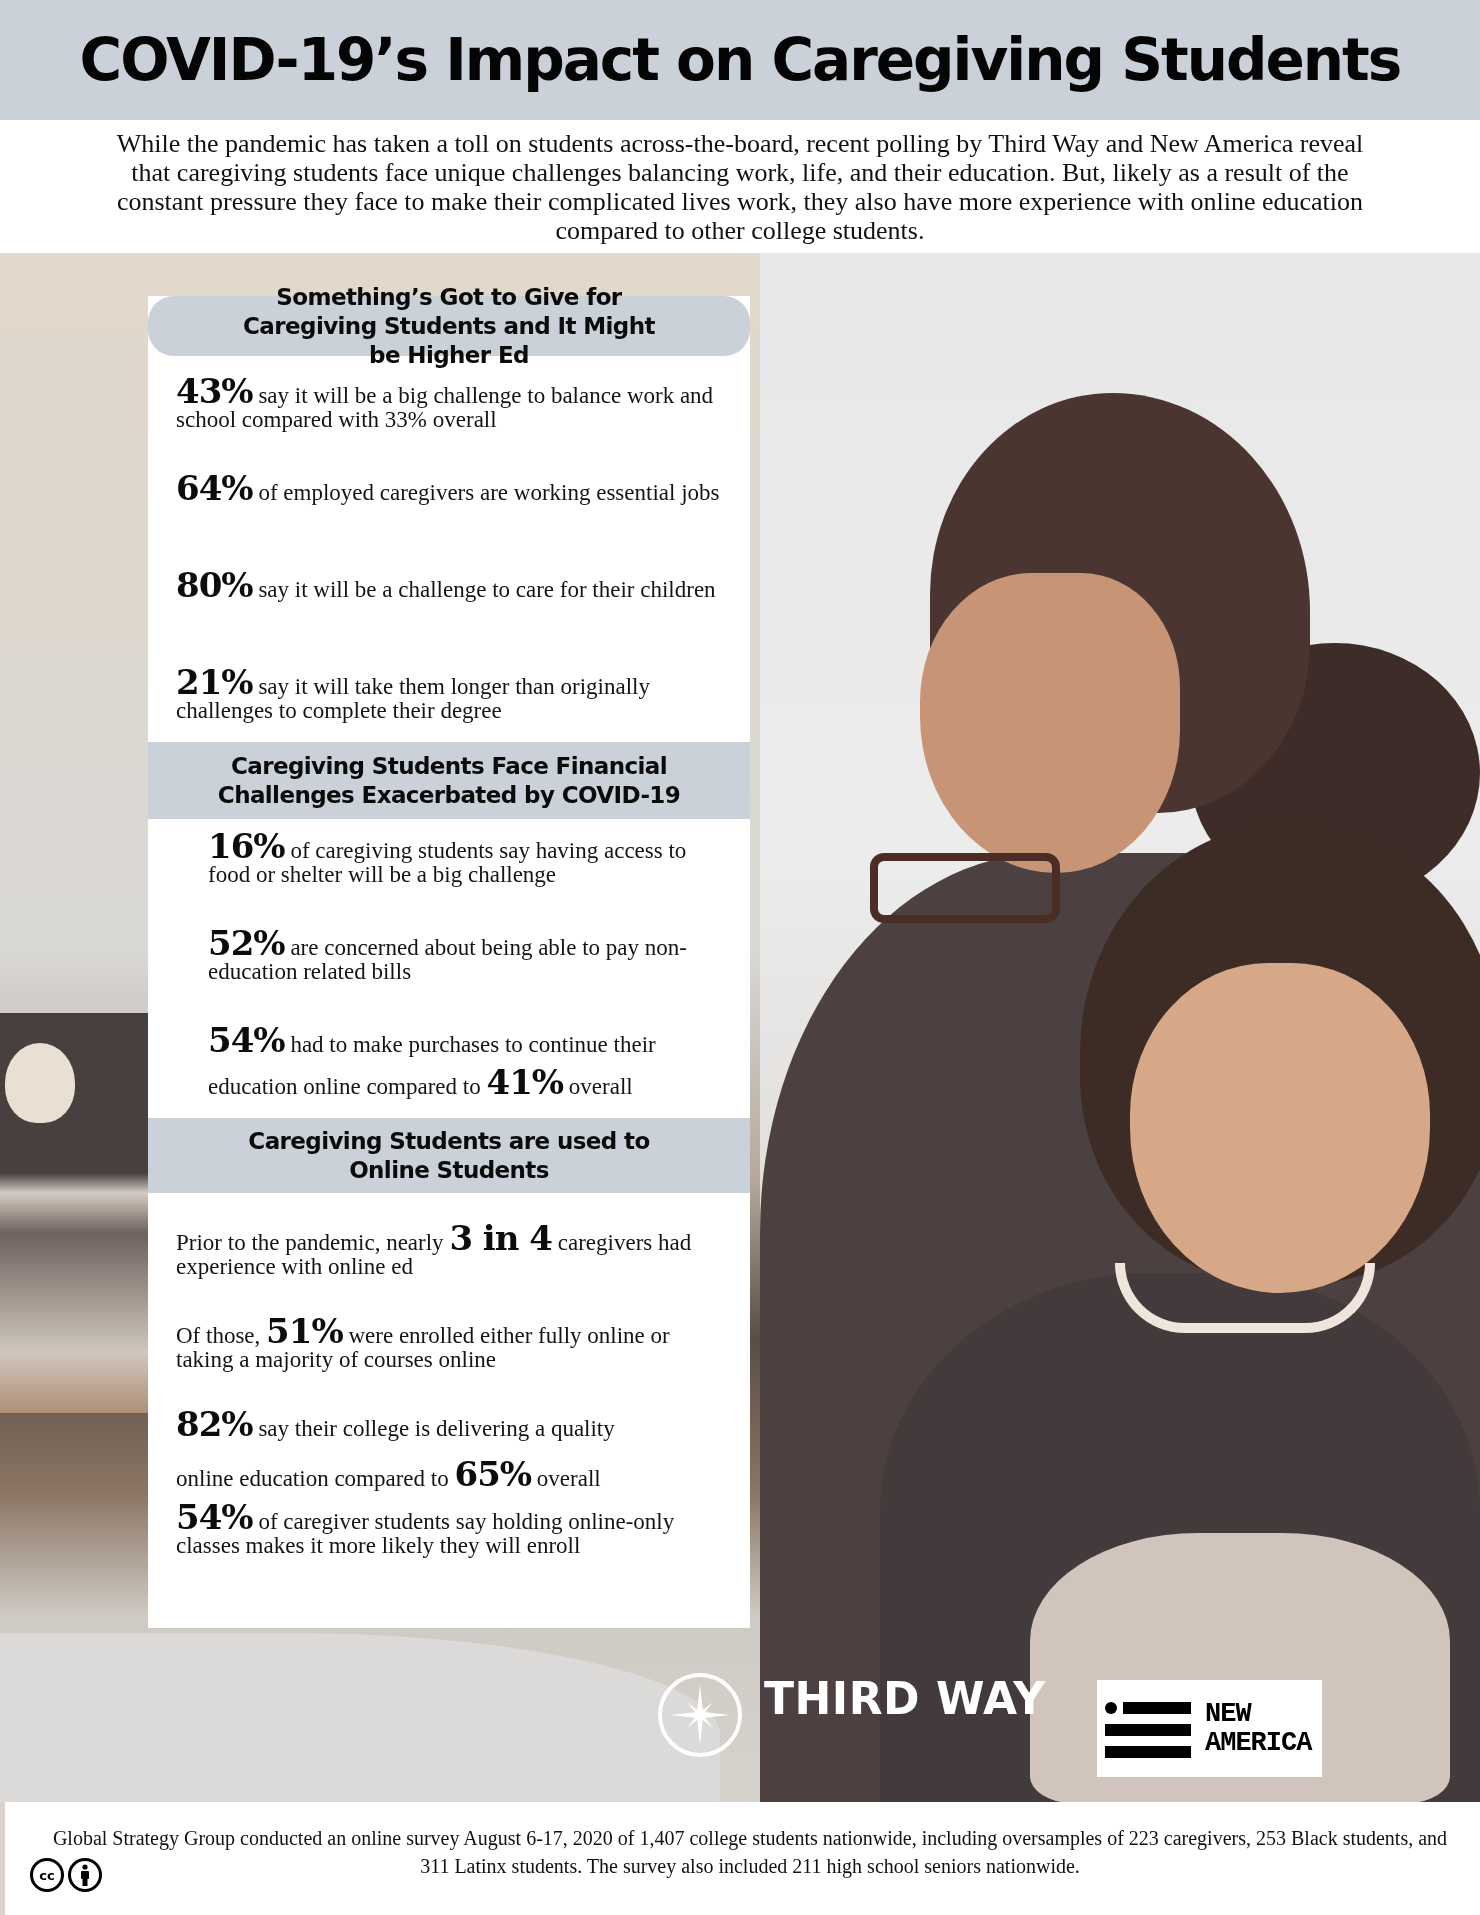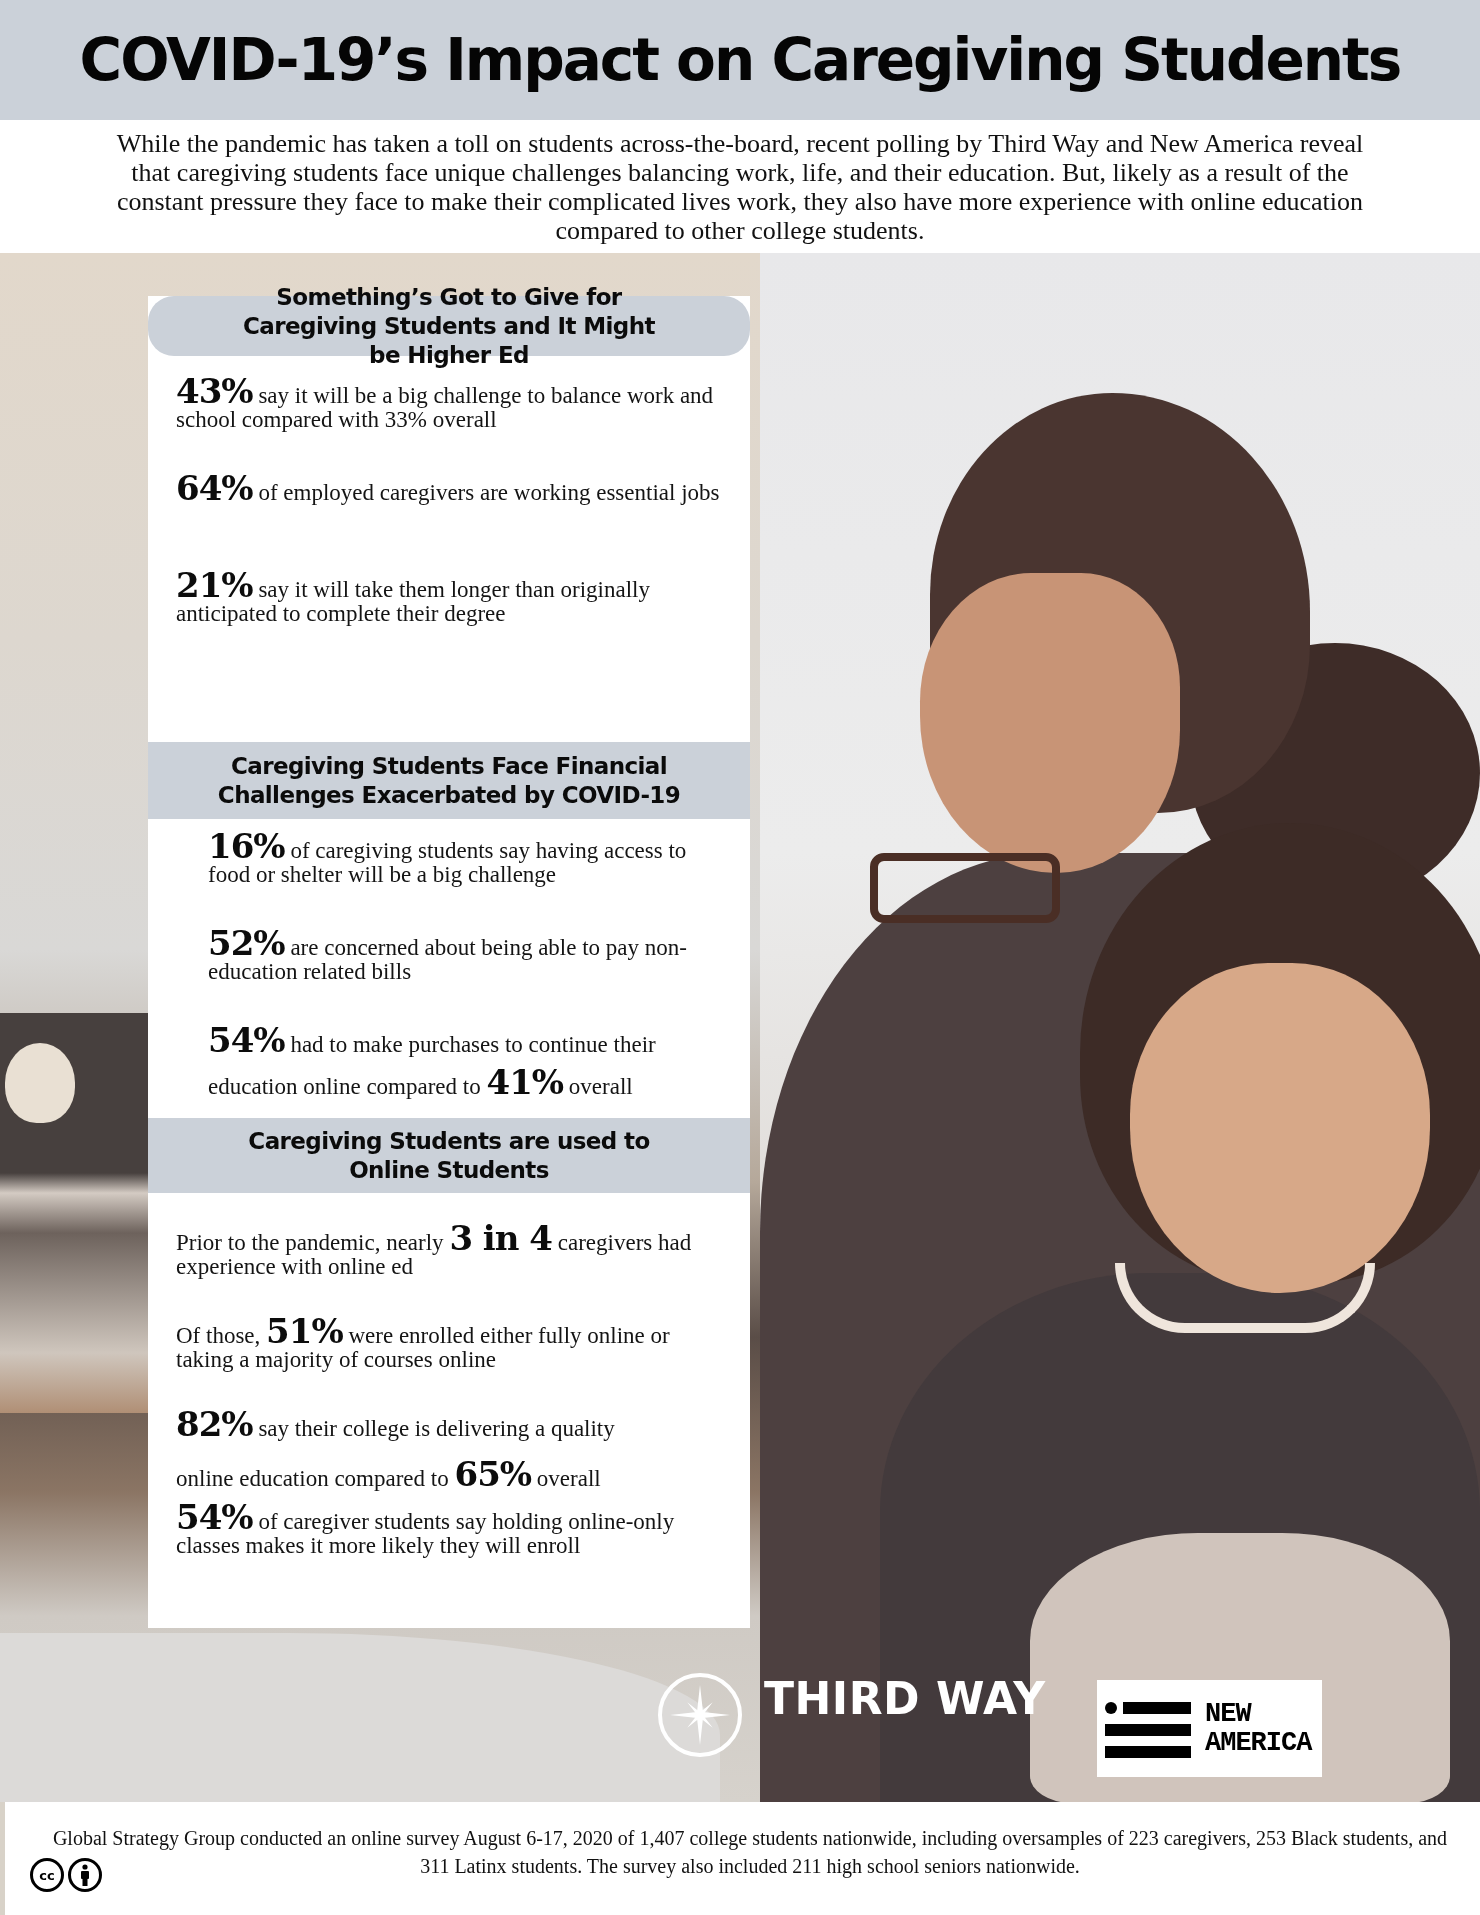--- a/index.html
+++ b/index.html
@@ -98,21 +98,22 @@
 </div>
 
 <div class="panel">
 
   <div class="sec-head h1">
     <h2 style="max-width:440px">Something’s Got to Give for Caregiving Students and It Might be Higher Ed</h2>
   </div>
   <div class="stats s1">
     <div class="stat"><span class="big">43%</span><span> say it will be a big challenge to balance work and school compared with 33% overall</span></div>
     <div class="stat"><span class="big">64%</span><span> of employed caregivers are working essential jobs</span></div>
-    <div class="stat"><span class="big">21%</span><span> say it will take them longer than originally anticipated to complete their degree</span></div>
+    <div class="stat"><span class="big">80%</span><span> say it will be a challenge to care for their children</span></div>
+    <div class="stat"><span class="big">21%</span><span> say it will take them longer than originally challenges to complete their degree</span></div>
   </div>
 
   <div class="sec-head h2">
     <h2 style="max-width:480px">Caregiving Students Face Financial Challenges Exacerbated by COVID-19</h2>
   </div>
   <div class="stats s2">
     <div class="stat"><span class="big">16%</span><span> of caregiving students say having access to food or shelter will be a big challenge</span></div>
     <div class="stat"><span class="big">52%</span><span> are concerned about being able to pay non-education related bills</span></div>
     <div class="stat tall"><span class="big">54%</span><span> had to make purchases to continue their</span><span class="line2"><span>education online compared to </span><span class="big">41%</span><span> overall</span></span></div>
   </div>

